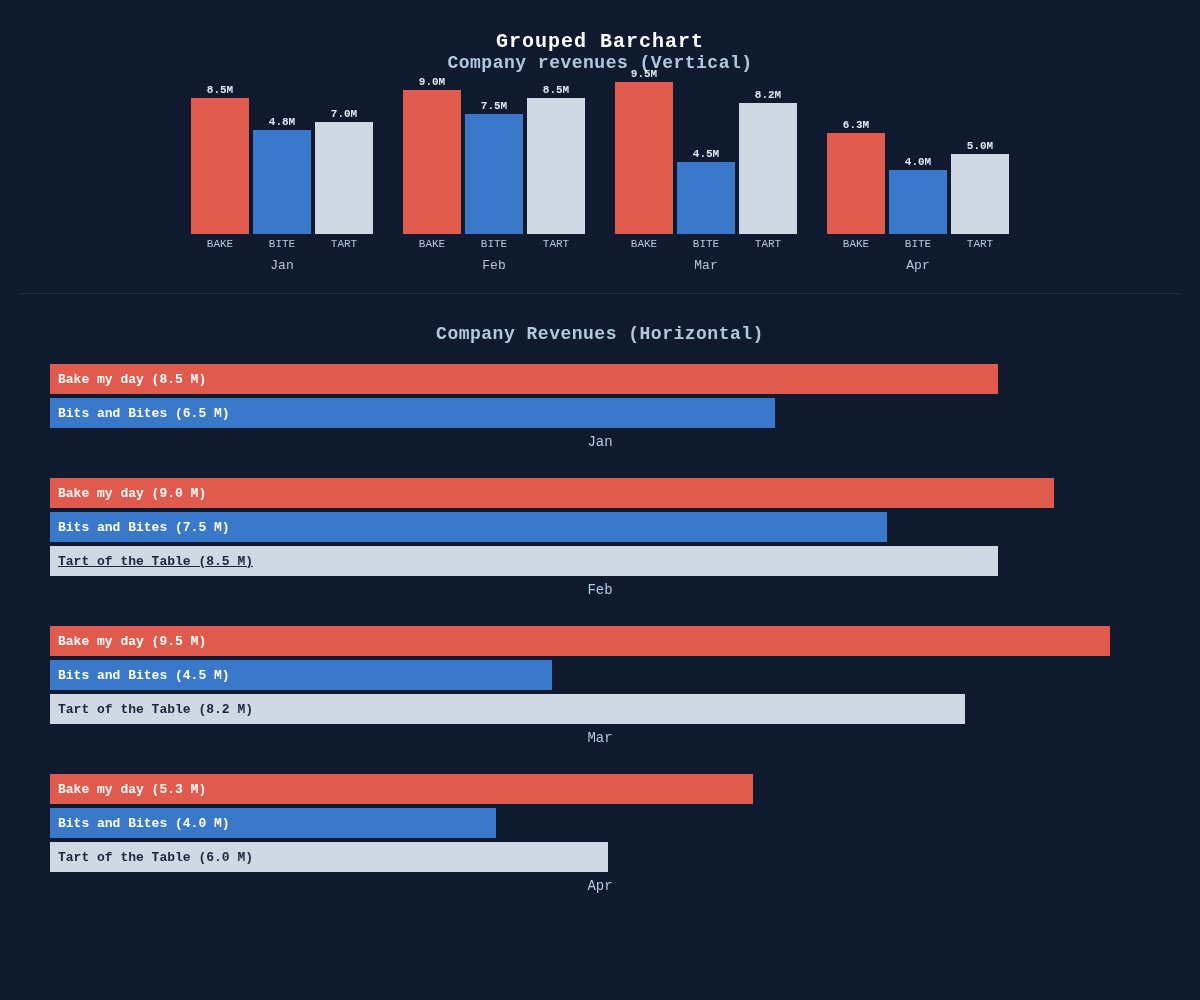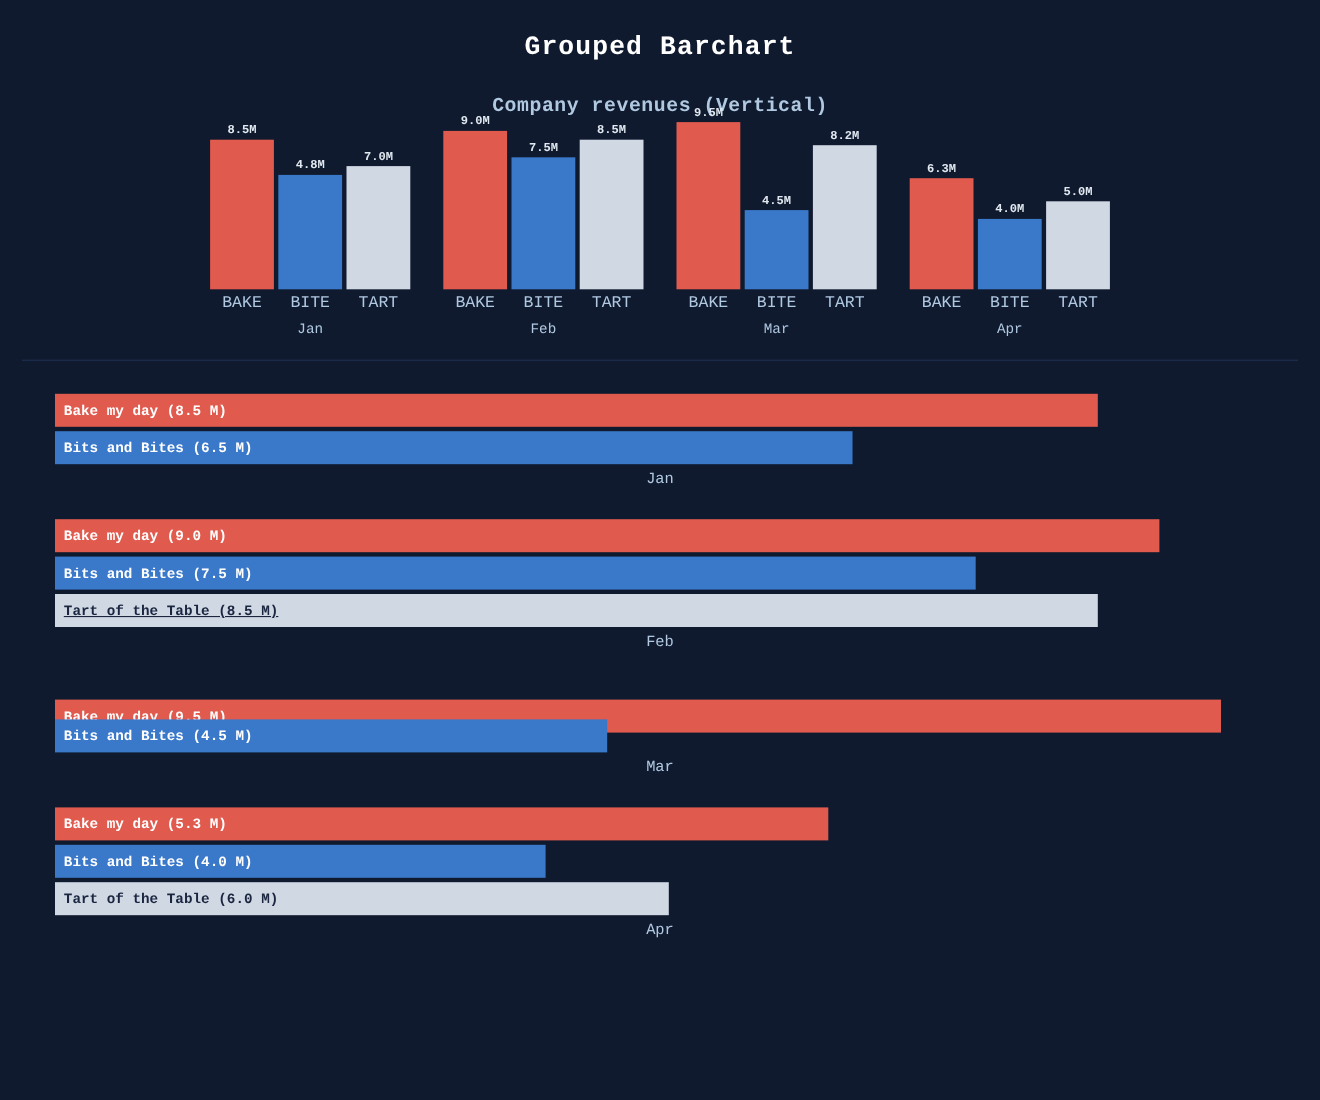--- a/index.html
+++ b/index.html
@@ -6,24 +6,23 @@
     body {
       background-color: #0f1a2e;
       color: #e0e8f0;
       font-family: 'Courier New', Courier, monospace;
       width: 1200px;
       min-height: 1000px;
       padding: 20px;
     }
     .page-title {
       text-align: center;
-      font-size: 24px;
+      font-size: 20px;
       font-weight: bold;
       color: #ffffff;
-      margin-bottom: 30px;
       margin-top: 10px;
       letter-spacing: 1px;
     }
     .section-title {
       text-align: center;
       font-size: 18px;
       color: #b0c8e0;
       margin-bottom: 20px;
       letter-spacing: 0.5px;
     }
@@ -59,21 +58,21 @@
     .bar-value {
       font-size: 11px;
       color: #e0e8f0;
       margin-bottom: 2px;
       font-weight: bold;
     }
     .bar-rect {
       width: 58px;
     }
     .bar-label {
-      font-size: 15px;
+      font-size: 11px;
       color: #b0c8e0;
       margin-top: 4px;
       text-align: center;
     }
     .group-label {
       font-size: 13px;
       color: #b0c8e0;
       margin-top: 8px;
       text-align: center;
     }
@@ -84,21 +83,21 @@
     
     .horizontal-chart-container {
       margin: 0 auto;
       max-width: 1100px;
     }
     .h-group {
       margin-bottom: 28px;
     }
     .h-bar-row {
       display: flex;
-      align-items: flex-start;
+      align-items: flex-end;
       margin-bottom: 4px;
       height: 30px;
     }
     .h-bar {
       height: 30px;
       display: flex;
       align-items: center;
       padding-left: 8px;
       font-size: 13px;
       font-weight: bold;
@@ -211,20 +210,21 @@
           </div>
         </div>
         <div class="group-label">Apr</div>
       </div>
     </div>
 </div>
 
 <hr class="divider">
 
 <div class="horizontal-chart-container">
+  <h2 class="section-title">Company Revenues (Horizontal)</h2>
 
   <div id="horizontal-chart-render">
 
   <div class="h-group">
         <div class="h-bar-row">
           <div class="h-bar h-bar-bake" style="width: 948px;">Bake my day (8.5 M)</div>
         </div>
         <div class="h-bar-row">
           <div class="h-bar h-bar-bite" style="width: 725px;">Bits and Bites (6.5 M)</div>
         </div>
@@ -241,20 +241,23 @@
           <div class="h-bar h-bar-tart" style="width: 948px; text-decoration: underline;">Tart of the Table (8.5 M)</div>
         </div>
         <div class="h-group-label">Feb</div>
       </div>
       <div class="h-group">
         <div class="h-bar-row">
           <div class="h-bar h-bar-bake" style="width: 1060px; margin-top: 16px;">Bake my day (9.5 M)</div>
         </div>
         <div class="h-bar-row">
           <div class="h-bar h-bar-bite" style="width: 502px;">Bits and Bites (4.5 M)</div>
+        </div>
+        <div class="h-bar-row">
+          <div class="h-bar h-bar-tart" style="width: 915px;">Tart of the Table (8.2 M)</div>
         </div>
         <div class="h-group-label">Mar</div>
       </div>
       <div class="h-group">
         <div class="h-bar-row">
           <div class="h-bar h-bar-bake" style="width: 703px;">Bake my day (5.3 M)</div>
         </div>
         <div class="h-bar-row">
           <div class="h-bar h-bar-bite" style="width: 446px;">Bits and Bites (4.0 M)</div>
         </div>

